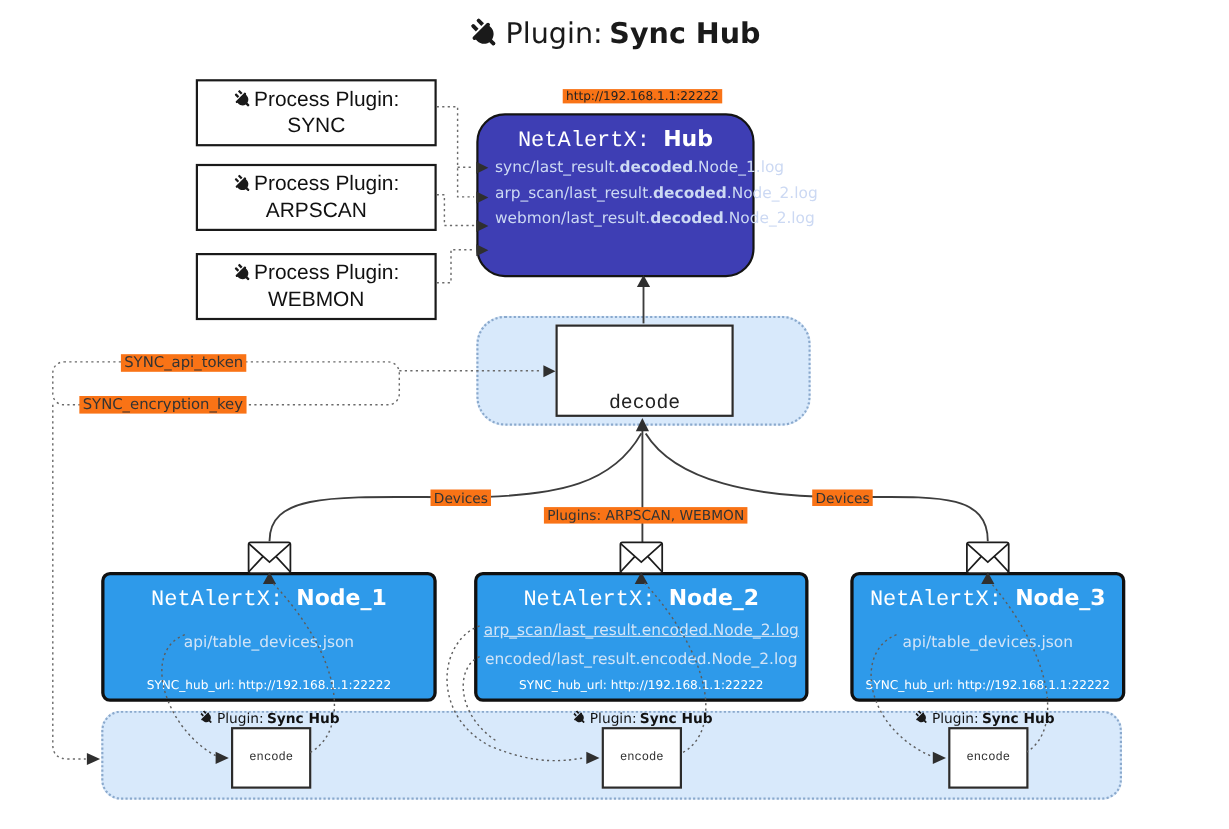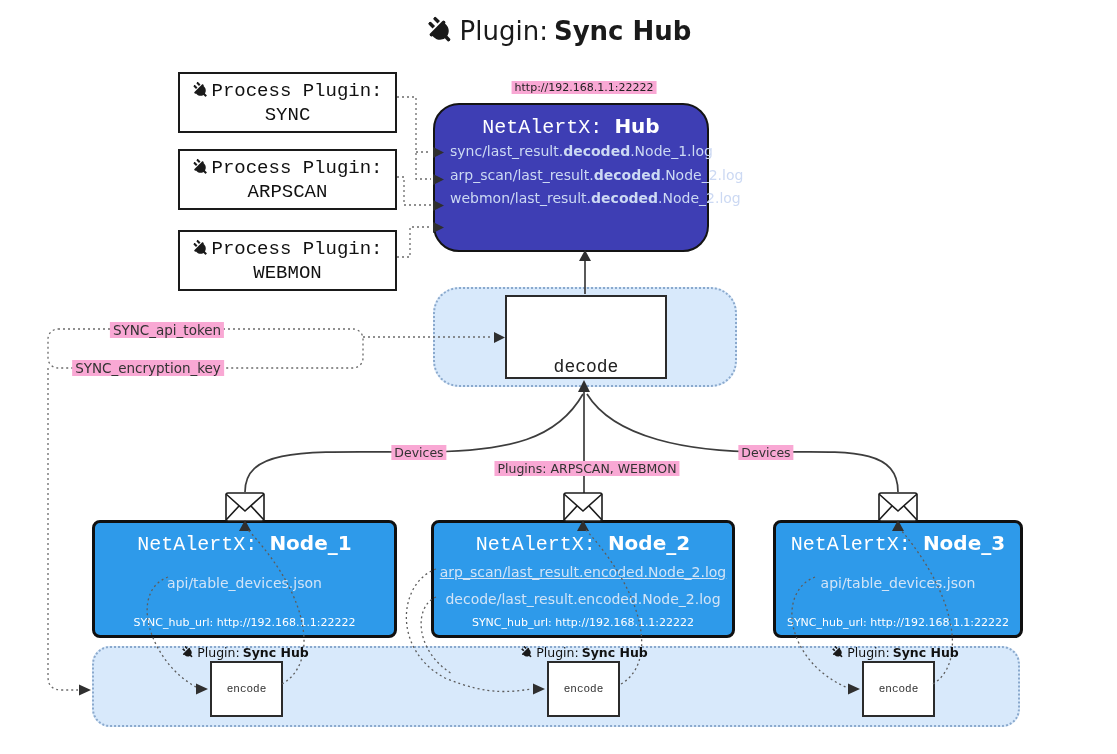--- a/index.html
+++ b/index.html
@@ -12,26 +12,26 @@
   
   .diagram-title{position:absolute;top:16px;left:0;right:0;text-align:center;
     font-size:26px;color:#1a1a1a;z-index:6;display:flex;justify-content:center;
     align-items:center;gap:6px;}
   .diagram-title b{font-weight:bold;}
 
   
   .pbox{position:absolute;left:178px;width:219px;height:61px;background:#fff;
     border:2px solid #1a1a1a;box-sizing:border-box;display:flex;flex-direction:column;
     align-items:center;justify-content:center;
-    font-family:Liberation Mono, monospace;font-size:19px;
+    font-family:Liberation Sans, sans-serif;font-size:19px;
     color:#111;z-index:2;line-height:24px;}
   .pbox .row{display:flex;align-items:center;gap:2px;}
 
   
-  .hub{position:absolute;left:433px;top:103px;width:276px;height:149px;
+  .hub{position:absolute;left:433px;top:103px;width:253px;height:149px;
     background:#3e3eb4;border:2px solid #141414;border-radius:26px;
     box-sizing:border-box;color:#fff;z-index:2;}
   .hub-title{text-align:center;margin-top:9px;font-size:20px;
     font-family:"Liberation Mono","DejaVu Sans Mono",monospace;}
   .hub-title b{font-family:"DejaVu Sans",sans-serif;font-weight:bold;}
   .hub-log{margin-left:15px;font-size:14px;color:#ccd9f3;line-height:25px;white-space:nowrap;}
   .hub-log b{font-weight:bold;}
   .hub-log:first-of-type{margin-top:4px;}
 
   
@@ -59,21 +59,21 @@
     box-sizing:border-box;z-index:1;}
   .encode-box{position:absolute;top:661px;width:73px;height:56px;background:#fff;
     border:2px solid #2b2b2b;box-sizing:border-box;display:flex;align-items:center;
     justify-content:center;z-index:2;
     font-family:"Liberation Mono","DejaVu Sans Mono",monospace;font-size:11px;color:#333;}
   .band-label{position:absolute;top:645px;transform:translateX(-50%);font-size:12.5px;
     color:#111;display:flex;align-items:center;gap:3px;z-index:6;white-space:nowrap;}
   .band-label b{font-weight:bold;}
 
   
-  .lab{position:absolute;background:#f9a8d4;padding:0 3px;font-size:12.5px;color:#333;
+  .lab{position:absolute;background:#f97316;padding:0 3px;font-size:12.5px;color:#333;
     transform:translateX(-50%);white-space:nowrap;z-index:6;}
   .lab.small{font-size:11px;color:#222;}
   .lab.token{font-size:13.5px;}
 
   svg.overlay{position:absolute;left:0;top:0;z-index:5;pointer-events:none;}
   .hidden-defs{position:absolute;width:0;height:0;overflow:hidden;}
 </style>
 </head>
 <body>
 
@@ -143,21 +143,21 @@
   <div class="lab" style="left:587px;top:461px;">Plugins: ARPSCAN, WEBMON</div>
 
   <div class="node" style="left:92px;width:305px;">
     <div class="node-title"><span>NetAlertX:</span> <b>Node_1</b></div>
     <div class="node-files" style="margin-top:14px;">api/table_devices.json</div>
     <div class="node-url">SYNC_hub_url: http://192.168.1.1:22222</div>
   </div>
   <div class="node" style="left:431px;width:304px;">
     <div class="node-title"><span>NetAlertX:</span> <b>Node_2</b></div>
     <div class="node-files" style="margin-top:3px;text-decoration:underline;">arp_scan/last_result.encoded.Node_2.log</div>
-    <div class="node-files">decode/last_result.encoded.Node_2.log</div>
+    <div class="node-files">encoded/last_result.encoded.Node_2.log</div>
     <div class="node-url">SYNC_hub_url: http://192.168.1.1:22222</div>
   </div>
   <div class="node" style="left:773px;width:250px;">
     <div class="node-title"><span>NetAlertX:</span> <b>Node_3</b></div>
     <div class="node-files" style="margin-top:14px;">api/table_devices.json</div>
     <div class="node-url">SYNC_hub_url: http://192.168.1.1:22222</div>
   </div>
 
   <div class="band"></div>
 

